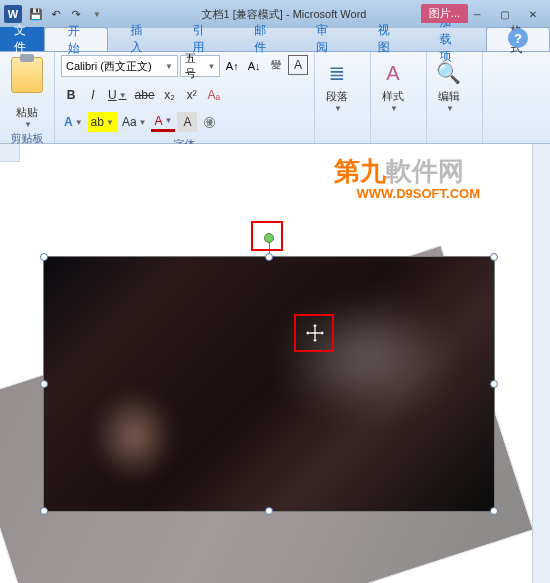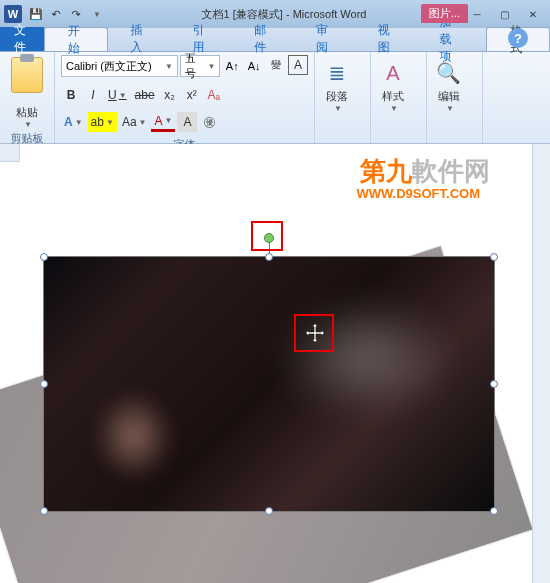--- a/index.html
+++ b/index.html
@@ -68,21 +68,21 @@
     .sh-bm { bottom: -4px; left: calc(50% - 4px); }
     .sh-br { bottom: -4px; right: -4px; }
     
     .rotate-handle { position: absolute; top: -24px; left: calc(50% - 5px); width: 10px; height: 10px; background: #7aca5e; border: 1px solid #4a8a3e; border-radius: 50%; }
     .rotate-line { position: absolute; top: -16px; left: calc(50% - 0.5px); width: 1px; height: 14px; background: #5a7ba8; }
     
     .red-box-1 { position: absolute; top: 77px; left: 251px; width: 32px; height: 30px; border: 2px solid #e80000; }
     .red-box-2 { position: absolute; top: 170px; left: 294px; width: 40px; height: 38px; border: 2px solid #e80000; }
     .move-cursor { position: absolute; top: 178px; left: 304px; width: 22px; height: 22px; }
     
-    .watermark { position: absolute; top: 10px; right: 60px; font-size: 26px; font-weight: bold; }
+    .watermark { position: absolute; top: 10px; right: 86px; font-size: 26px; font-weight: bold; }
     .wm1 { color: #ff7700; }
     .wm2 { color: #bbb; }
     .watermark-url { position: absolute; top: 42px; right: 70px; font-size: 13px; color: #ff7700; font-weight: bold; }
     
     .scrollbar-v { position: absolute; right: 0; top: 0; width: 18px; height: 100%; background: #e8eef5; border-left: 1px solid #c8d4e4; }
     .help-btn { position: absolute; right: 22px; top: 28px; width: 20px; height: 20px; background: #6ca5e8; border-radius: 50%; color: #fff; font-size: 13px; display: flex; align-items: center; justify-content: center; font-weight: bold; }
     
     .ruler-corner { position: absolute; top: 0; left: 0; width: 20px; height: 18px; background: #e5ecf5; border-right: 1px solid #c8d4e4; border-bottom: 1px solid #c8d4e4; }
     
     .dd { font-size: 8px; color: #666; margin-left: 2px; }

